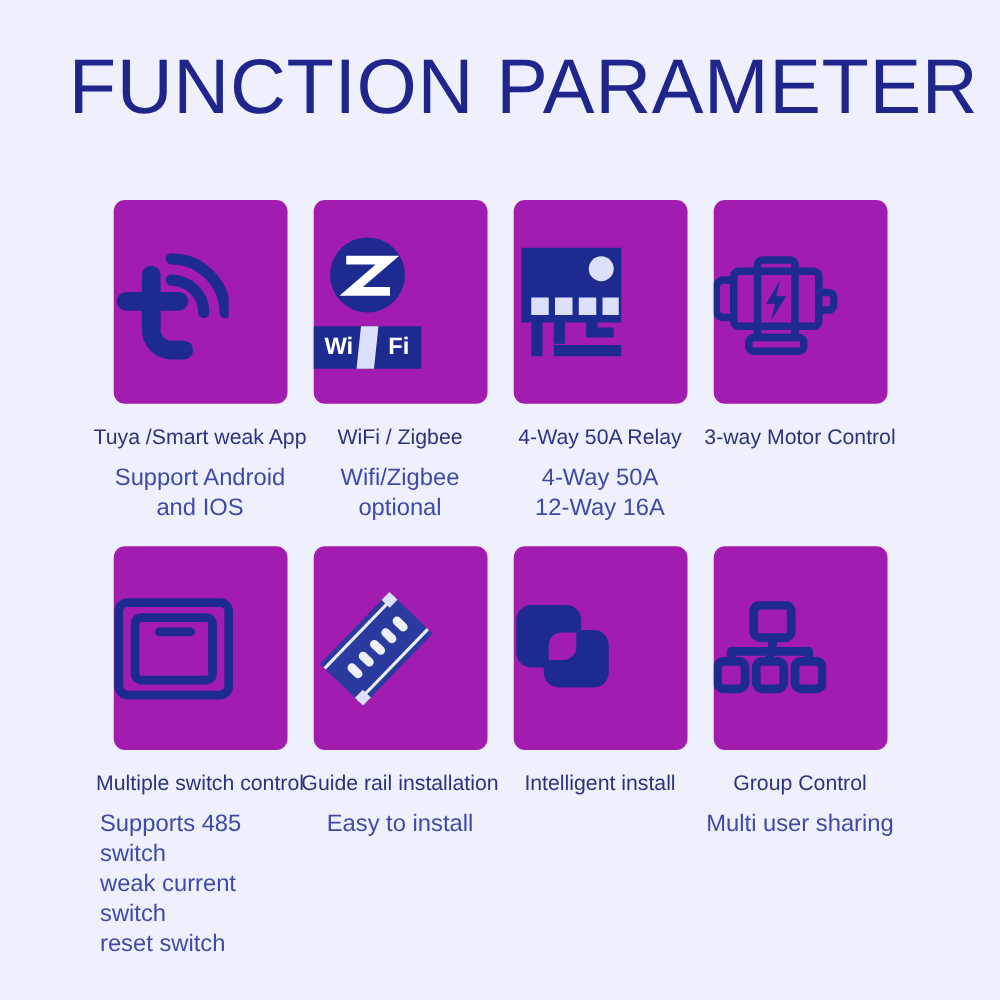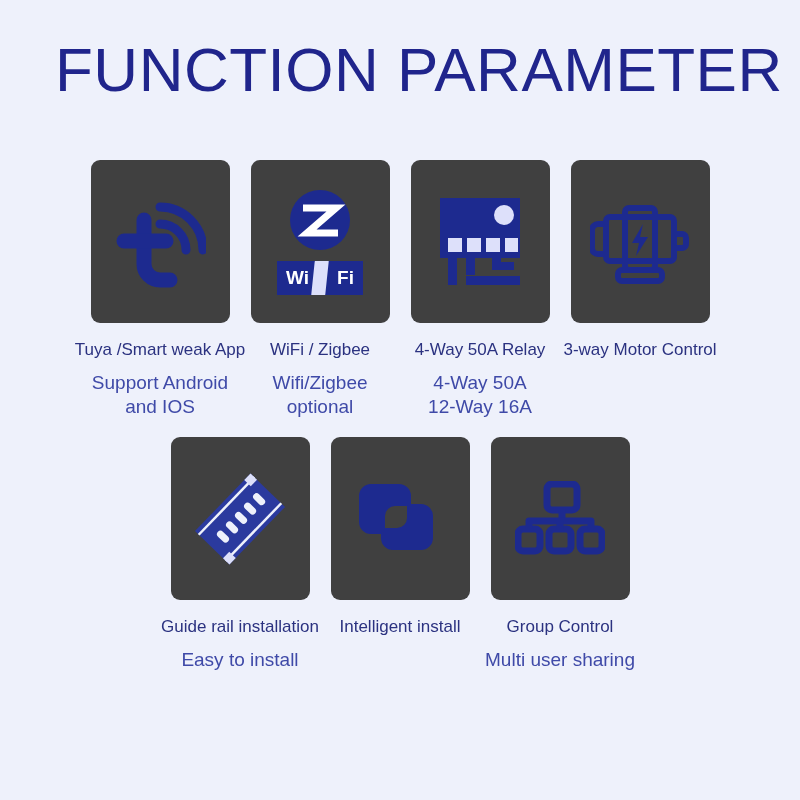--- a/index.html
+++ b/index.html
@@ -48,25 +48,25 @@
     width: 160px;
     display: flex;
     flex-direction: column;
     align-items: center;
   }
 
   
   .card {
     width: 139px;
     height: 163px;
-    background: #404040;
+    background: #a21caf;
     border-radius: 9px;
     display: flex;
     align-items: center;
-    justify-content: center;
+    justify-content: flex-start;
     box-sizing: border-box;
   }
   .card svg { display: block; }
 
   
   .cell-heading {
     margin-top: 16px;
     font-size: 17px;
     line-height: 22px;
     color: #2b3280;
@@ -225,20 +225,37 @@
           </svg>
         </span>
       </div>
       <div class="cell-heading">3-way Motor Control</div>
     </div>
 
   </div>
 
   <div class="row row-2">
 
+    <div class="cell">
+      <div class="card">
+        <span>
+          <svg width="96" height="82" viewBox="0 0 96 82">
+            <g fill="none" stroke="#1d2a8f" stroke-width="7">
+              <rect x="4" y="4" width="88" height="74" rx="7"></rect>
+              <rect x="17" y="16" width="62" height="50" rx="5"></rect>
+            </g>
+            <rect x="33" y="24" width="32" height="7" rx="3.5" fill="#1d2a8f"></rect>
+          </svg>
+        </span>
+      </div>
+      <div class="cell-heading">Multiple switch control</div>
+      <div class="cell-body left" style="text-align: left;">Supports 485 switch
+weak current switch
+reset switch</div>
+    </div>
 
     <div class="cell">
       <div class="card">
         <span>
           <svg width="100" height="100" viewBox="0 0 100 100">
             <g transform="rotate(44 50 50)">
 
               <rect x="26" y="10" width="48" height="80" fill="#2b3a9e"></rect>
 
               <rect x="30" y="10" width="2.5" height="80" fill="#eef1fb"></rect>

